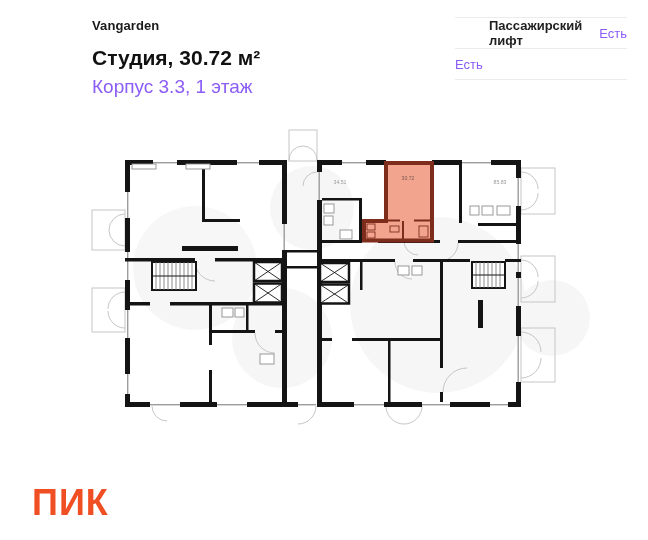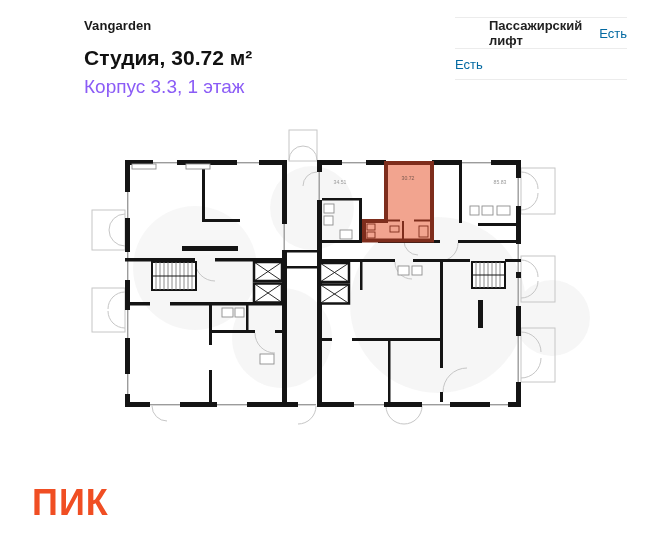--- a/index.html
+++ b/index.html
@@ -2,32 +2,32 @@
 <html><head>
 <meta charset="utf-8">
 <style>
   html,body{margin:0;padding:0;}
   body{
     width:648px;height:540px;position:relative;overflow:hidden;
     background:#ffffff;
     font-family:"Liberation Sans", sans-serif;
     -webkit-font-smoothing:antialiased;
   }
-  .header{position:absolute;left:84px;top:18px;}
+  .header{position:absolute;left:92px;top:18px;}
   .brand{font-size:13px;font-weight:700;color:#1a1a1a;letter-spacing:.1px;}
   .title{font-size:21px;font-weight:700;color:#111;margin-top:13px;}
   .subtitle{font-size:19px;font-weight:400;color:#8b5cf6;margin-top:6px;}
   .amenities{position:absolute;left:455px;top:17px;width:172px;}
   .amenity-row{
     display:flex;justify-content:space-between;align-items:center;
     height:30px;border-bottom:1px solid #ececec;font-size:13px;
   }
   .amenity-row:first-child{border-top:1px solid #ececec;}
   .amenity-label{font-weight:700;color:#1f1f1f;padding-left:34px;}
-  .amenity-value{color:#0369a1;}
+  .amenity-value{color:#8b5cf6;}
   .plan-wrap{position:absolute;left:0;top:0;width:648px;height:540px;}
   .pik-logo{
     position:absolute;left:32px;top:482px;
     font-size:36px;font-weight:800;letter-spacing:1px;
     color:#F04E23;
   }
   svg text{font-family:"Liberation Sans", sans-serif;}
 </style>
 </head>
 <body>

